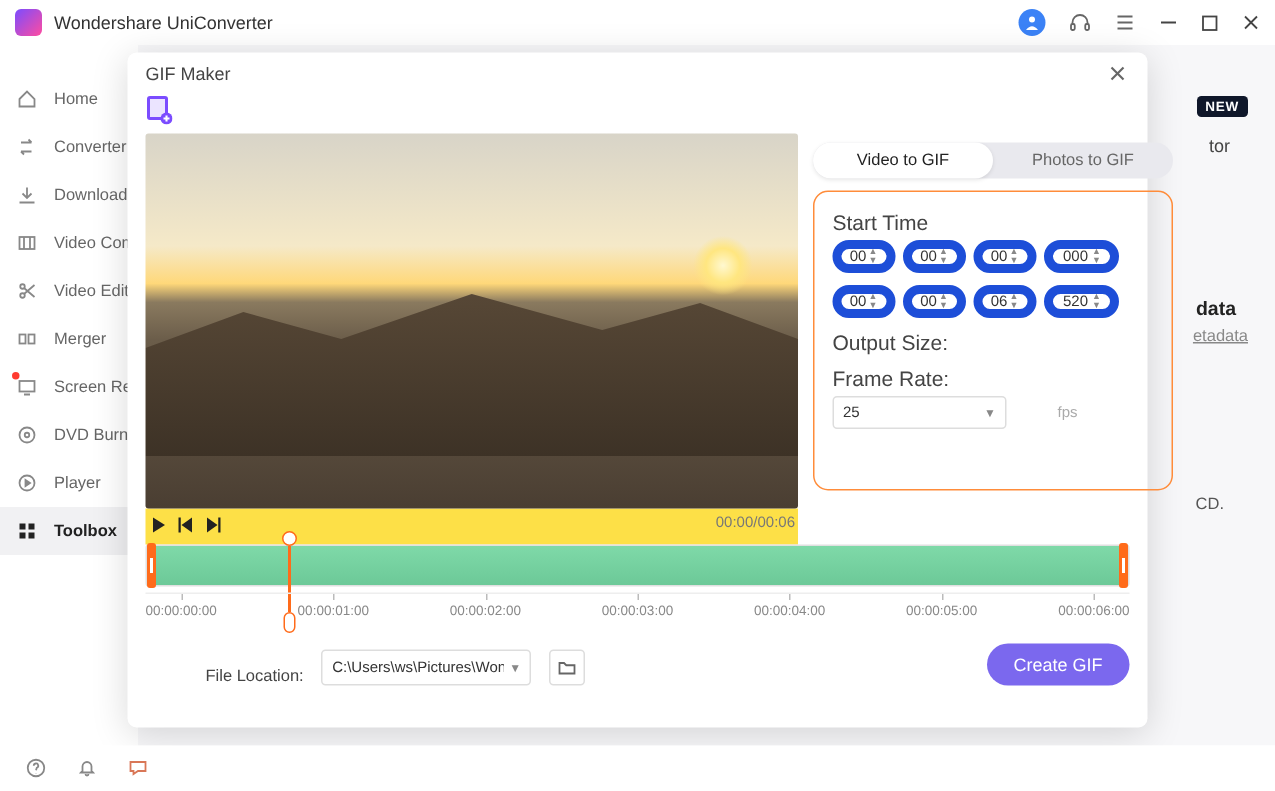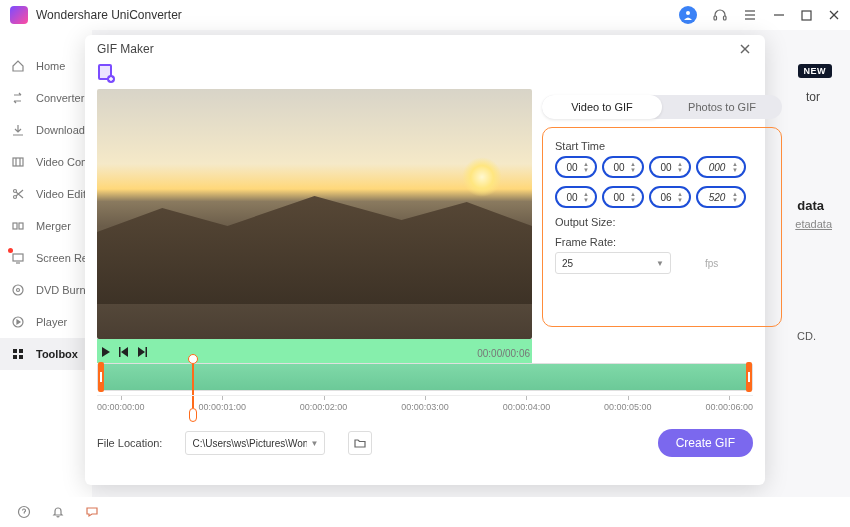--- a/index.html
+++ b/index.html
@@ -42,53 +42,53 @@
 .add-icon { width: 18px; height: 20px; margin-bottom: 6px; }
 
 .tab-switch { width: 240px; margin: 0 auto 8px auto; background: #e9e9ee; border-radius: 14px; height: 24px; display: flex; font-size: 11px; }
 .tab-switch .tab { flex: 1; display: flex; align-items: center; justify-content: center; cursor: pointer; color: #666; border-radius: 14px; }
 .tab-switch .tab.active { background: #fff; color: #222; font-weight: 500; box-shadow: 0 1px 3px rgba(0,0,0,0.1); }
 
 .video-preview { width: 435px; height: 250px; background: linear-gradient(to bottom, #d8d4c8 0%, #f5e9c8 30%, #ffd87a 40%, #8a7a5f 45%, #6b5d4a 55%, #4a3e32 100%); position: relative; border-radius: 2px; overflow: hidden; }
 .sun { position: absolute; top: 68px; right: 30px; width: 40px; height: 40px; background: radial-gradient(circle, #fff8d0 0%, #ffe680 40%, transparent 70%); }
 .mountain { position: absolute; top: 95px; left: 0; right: 0; height: 120px; background: linear-gradient(to bottom, #5a4a38 0%, #3d3226 100%); clip-path: polygon(0 40%, 15% 20%, 30% 35%, 50% 10%, 70% 30%, 85% 15%, 100% 35%, 100% 100%, 0 100%); }
 
-.playback { height: 24px; display: flex; align-items: flex-end; padding: 4px 2px; gap: 4px; background: #86efac; }
+.playback { height: 24px; display: flex; align-items: flex-start; padding: 4px 2px; gap: 4px; background: #fde047; }
 .playback .pbtn { width: 14px; height: 14px; cursor: pointer; color: #222; display:flex; align-items:center; justify-content:center;}
 .playback .time { margin-left: auto; font-size: 10px; color: #777; }
 
 .settings-panel { border: 1.5px solid #ff8c3a; border-radius: 10px; padding: 12px; min-height: 200px; margin-top: 0px;}
 .settings-panel .group { margin-bottom: 8px; }
-.settings-panel .label { font-size: 11px; color: #444; margin-bottom: 4px; display: block; }
+.settings-panel .label { font-size: 14px; color: #444; margin-bottom: 4px; display: block; }
 .time-row { display: flex; gap: 5px; align-items: center; }
-.spinner { width: 42px; height: 22px; border: 2px solid #1d4ed8; border-radius: 11px; display: flex; align-items: center; padding: 0 4px; font-size: 10px; color: #333; position: relative; }
+.spinner { width: 42px; height: 22px; border: 6px solid #1d4ed8; border-radius: 11px; display: flex; align-items: center; padding: 0 4px; font-size: 10px; color: #333; position: relative; }
 .spinner .val { flex: 1; text-align: center; }
 .spinner .arrows { width: 8px; display: flex; flex-direction: column; font-size: 6px; line-height: 6px; color: #888; cursor: pointer; }
-.spinner.wide { width: 50px; font-style: italic; }
+.spinner.wide { width: 50px; }
 .size-row { display: flex; gap: 6px; align-items: center; font-size: 11px; color: #666; }
 .size-input { width: 56px; height: 22px; border: 1px solid #ddd; border-radius: 3px; font-size: 10px; padding: 0 6px; color: #333; }
 .fr-select { width: 116px; height: 22px; border: 1px solid #ddd; border-radius: 3px; font-size: 10px; padding: 0 6px; color: #333; display: flex; align-items: center; justify-content: space-between; }
 .fps-lbl { font-size: 10px; color: #aaa; margin-left: 6px;}
 
 .timeline-area { }
 .timeline-track { height: 28px; background: linear-gradient(to bottom, #7fd9a8, #6cc998); border-radius: 2px; position: relative; border: 1px solid #e0e0e0; }
 .timeline-track .handle-left { position: absolute; left: 0; top: -2px; bottom: -2px; width: 6px; background: #ff6b1a; border-radius: 2px; cursor: ew-resize; display:flex; align-items:center; justify-content:center; }
 .timeline-track .handle-left::after { content:''; width:2px; height:10px; background:#fff; }
 .timeline-track .handle-right { position: absolute; right: 0; top: -2px; bottom: -2px; width: 6px; background: #ff6b1a; border-radius: 2px; cursor: ew-resize; display:flex; align-items:center; justify-content:center;}
 .timeline-track .handle-right::after { content:''; width:2px; height:10px; background:#fff; }
 .playhead { position: absolute; left: 90px; top: -10px; width: 10px; display:flex; flex-direction:column; align-items:center; cursor:pointer;}
 .playhead .knob { width: 10px; height: 10px; border: 1.5px solid #ff6b1a; border-radius: 50%; background:#fff;}
 .playhead .line { width: 1.5px; height: 44px; background: #ff6b1a; }
 .playhead .ring { width: 8px; height: 14px; border: 1.5px solid #ff6b1a; border-radius: 4px; background:#fff;}
 
 .ruler { height: 24px; display: flex; justify-content: space-between; font-size: 9px; color: #888; padding-top: 6px; position: relative; border-top: 1px solid #eee; margin-top:4px;}
 .ruler .tick { position: relative; }
 .ruler .tick::before { content:''; position:absolute; top:-6px; left:50%; width:1px; height:4px; background:#bbb;}
 
-.footer-row { display: flex; align-items: center; gap: 23px; margin-top: 10px; }
+.footer-row { display: flex; align-items: flex-end; gap: 12px; margin-top: 10px; margin-left: 40px; }
 .footer-row .floc-label { font-size: 11px; color: #444; }
 .footer-row .floc-input { flex: 0 0 140px; height: 24px; border: 1px solid #ddd; border-radius: 3px; font-size: 10px; padding: 0 6px; color: #333; display: flex; align-items: center; justify-content: space-between; overflow:hidden;}
 .footer-row .folder-btn { width: 24px; height: 24px; border: 1px solid #ddd; border-radius: 3px; display: flex; align-items: center; justify-content: center; cursor: pointer; color:#666;}
 .footer-row .create-btn { margin-left: auto; background: #7b68ee; color: #fff; border: none; border-radius: 14px; height: 28px; padding: 0 18px; font-size: 12px; cursor: pointer; }
 
 .bottombar { position: absolute; bottom: 0; left: 0; right: 0; height: 30px; display: flex; align-items: center; padding: 0 16px; gap: 18px; color: #888; background:#fff;}
 .bottombar .bicon { width: 16px; height: 16px; cursor: pointer; display:flex; align-items:center; justify-content:center;}
 
 svg { display: block; }
 </style>

